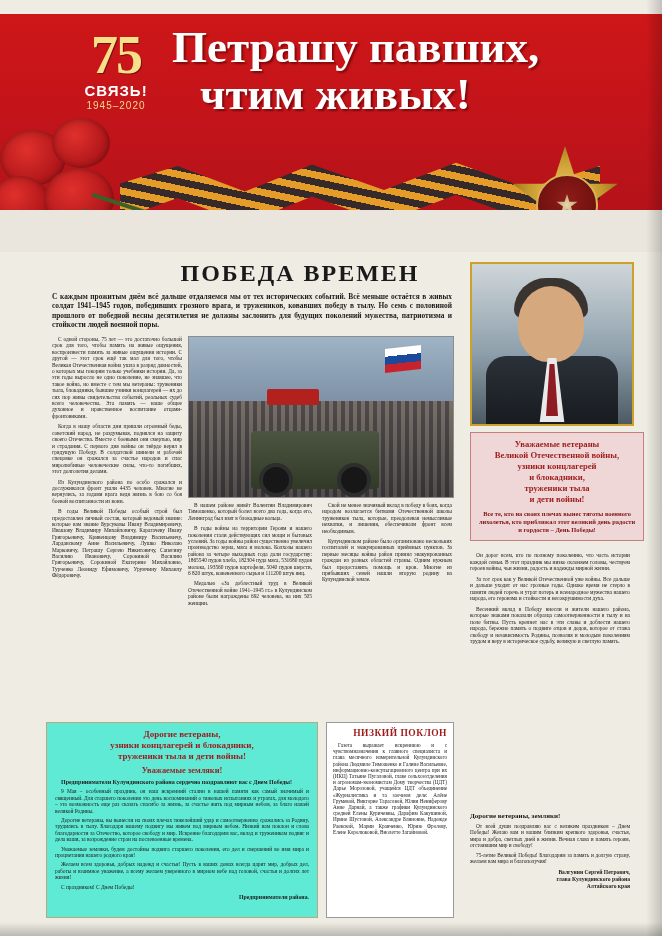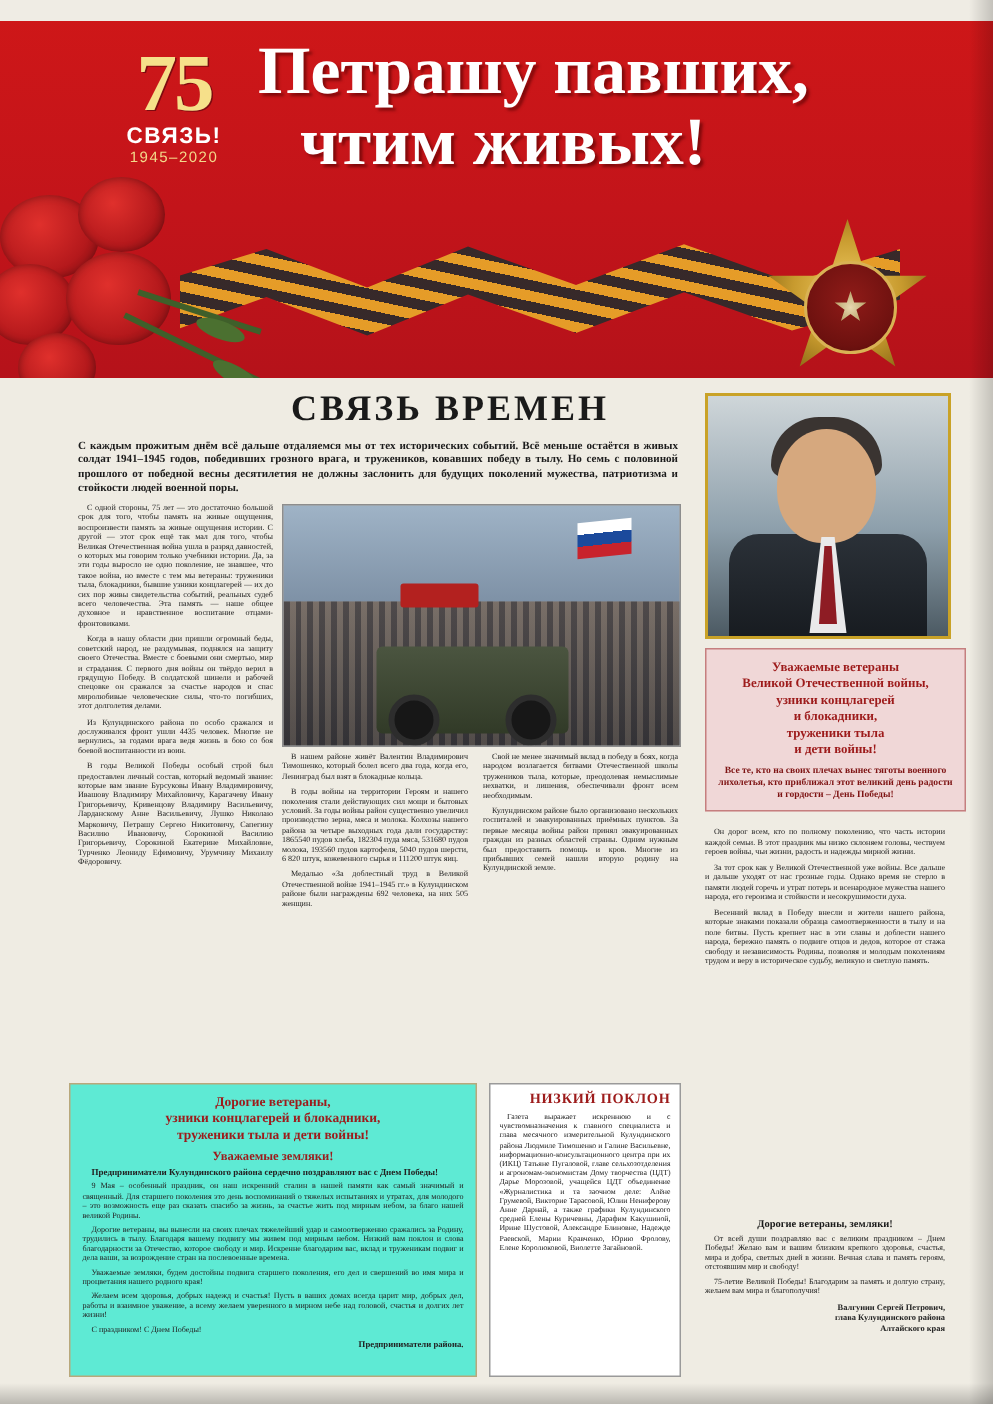--- a/index.html
+++ b/index.html
@@ -10,21 +10,21 @@
     overflow:hidden;
   }
   .page{
     position:relative;
     width:662px;height:936px;
     background:#eae6dd;
   }
 
   
   .banner{
-    position:absolute;left:0;top:0;width:662px;height:252px;
+    position:absolute;left:0;top:0;width:662px;height:210px;
     background:linear-gradient(180deg,#cf1718 0%,#c3141a 55%,#b5121a 100%);
     overflow:hidden;
   }
   .banner-white{
     position:absolute;left:0;top:0;width:662px;height:14px;background:#efece4;
   }
   .logo75{
     position:absolute;left:62px;top:30px;width:108px;height:86px;
     color:#f7e9a0;text-align:center;
   }
@@ -226,21 +226,21 @@
   }
   .box-mid h3{
     margin:0 0 4px 0;color:#9d1b1b;font-size:9.5px;text-align:right;font-weight:bold;letter-spacing:.5px;
   }
   .box-mid p{margin:0 0 3px 0;font-size:5.2px;line-height:6.2px;text-align:justify;text-indent:5px;color:#222;}
 
   .box-right{
     position:absolute;left:470px;top:560px;width:160px;height:106px;
     padding:0;box-sizing:border-box;
   }
-  .box-right h3{margin:0 0 3px 0;color:#1a1a1a;font-size:7px;font-weight:bold;text-align:center;}
+  .box-right h3{margin:0 0 3px 0;color:#1a1a1a;font-size:7px;font-weight:bold;}
   .box-right p{margin:0 0 3px 0;font-size:5.3px;line-height:6.4px;text-align:justify;text-indent:6px;color:#222;}
   .box-right .sign{font-size:5.6px;line-height:7px;text-align:right;font-weight:bold;margin-top:5px;color:#222;}
 
   .shadow-edge{
     position:absolute;right:0;top:0;width:16px;height:936px;
     background:linear-gradient(90deg,rgba(0,0,0,0) 0%,rgba(0,0,0,.18) 100%);
     pointer-events:none;
   }
   .shadow-bottom{
     position:absolute;left:0;bottom:0;width:662px;height:14px;
@@ -282,21 +282,21 @@
       <div class="fl f5"></div>
       <div class="stem s1"></div>
       <div class="stem s2"></div>
       <div class="leaf lf1"></div>
       <div class="leaf lf2"></div>
     </div>
   </div>
 
   <div class="sheet">
 
-    <div class="sect-title">СВЯЗЬ ВРЕМЕН</div>
+    <div class="sect-title">ПОБЕДА ВРЕМЕН</div>
 
     <div class="lead">С каждым прожитым днём всё дальше отдаляемся мы от тех исторических событий. Всё меньше остаётся в живых солдат 1941–1945 годов, победивших грозного врага, и тружеников, ковавших победу в тылу. Но семь с половиной прошлого от победной весны десятилетия не должны заслонить для будущих поколений мужества, патриотизма и стойкости людей военной поры.</div>
 
     <div class="col-left">
       <p>С одной стороны, 75 лет — это достаточно большой срок для того, чтобы память на живые ощущения, воспроизвести память за живые ощущения истории. С другой — этот срок ещё так мал для того, чтобы Великая Отечественная война ушла в разряд давностей, о которых мы говорим только учебники истории. Да, за эти годы выросло не одно поколение, не знавшее, что такое война, но вместе с тем мы ветераны: труженики тыла, блокадники, бывшие узники концлагерей — их до сих пор живы свидетельства событий, реальных судеб всего человечества. Эта память — наше общее духовное и нравственное воспитание отцами-фронтовиками.</p>
       <p>Когда в нашу области дни пришли огромный беды, советский народ, не раздумывая, поднялся на защиту своего Отечества. Вместе с боевыми они смертью, мир и страдания. С первого дня войны он твёрдо верил в грядущую Победу. В солдатской шинели и рабочей спецовке он сражался за счастье народов и спас миролюбивые человеческие силы, что-то погибших, этот долголетия делами.</p>
       <p>Из Кулундинского района по особо сражался и дослуживался фронт ушли 4435 человек. Многие не вернулись, за годами врага ведя жизнь в бою со боя боевой воспитанности из воин.</p>
       <p>В годы Великой Победы особый строй был предоставлен личный состав, который ведомый звание: которые вам звание Бурсуковы Ивану Владимировичу, Ивашову Владимиру Михайловичу, Карагачеву Ивану Григорьевичу, Кривенцову Владимиру Васильевичу, Ларданскому Анне Васильевичу, Лушко Николаю Марковичу, Петрашу Сергею Никитовичу, Сапегину Василию Ивановичу, Сорокиной Василию Григорьевичу, Сорокиной Екатерине Михайловне, Турченко Леониду Ефимовичу, Урумчину Михаилу Фёдоровичу.</p>
     </div>
 

